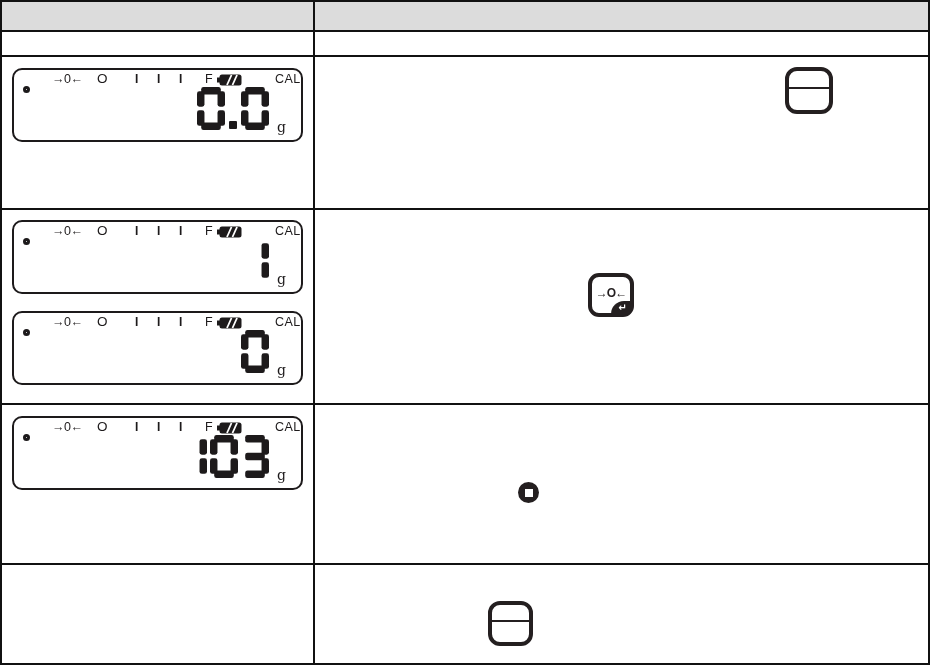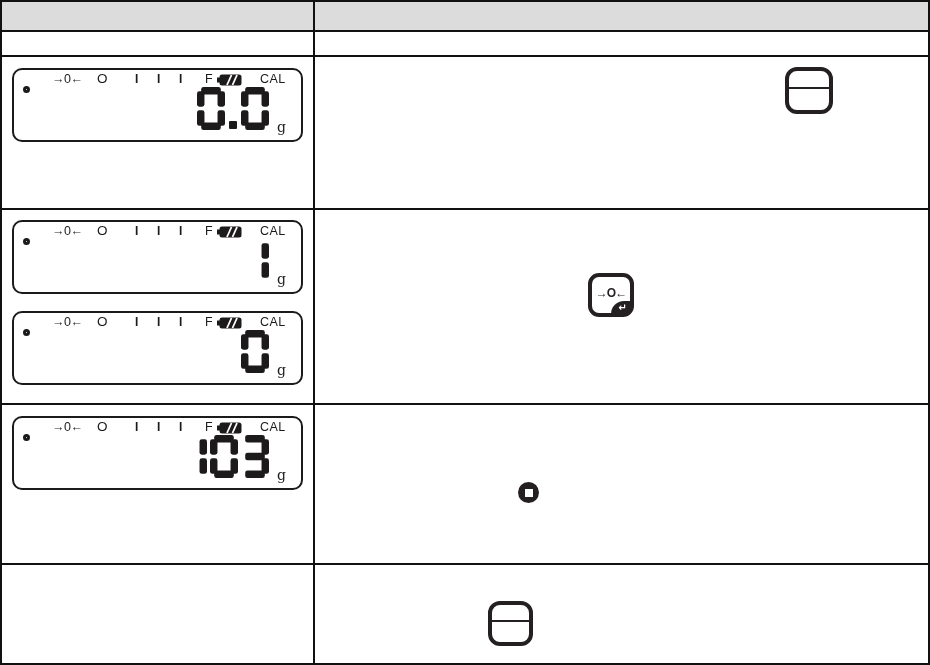--- a/index.html
+++ b/index.html
@@ -26,21 +26,21 @@
   .lcd-stab {
     position:absolute; left:9px; top:16px; width:7px; height:7px;
     border:3.2px solid #1d1a1b; border-radius:50%;
   }
   .ind { position:absolute; top:2px; color:#1d1a1b; font-size:12.5px; line-height:14px; white-space:nowrap; }
   .ind-zero  { left:38px; letter-spacing:-0.5px; }
   .ind-o     { left:83px; font-size:13.5px; }
   .ind-bar   { font-weight:bold; font-size:12px; }
   .bar1 { left:121px; } .bar2 { left:143px; } .bar3 { left:165px; }
   .ind-f     { left:191px; }
-  .ind-cal   { left:246px; letter-spacing:0.5px; }
+  .ind-cal   { left:261px; letter-spacing:0.5px; }
   .battery { position:absolute; left:203px; top:3.5px; width:25px; height:12px; }
   .seg-row {
     position:absolute; right:32px; bottom:10px;
     display:flex; align-items:flex-end; gap:3px;
   }
   .seg-digit { height:43px; width:28px; fill:#1d1a1b; display:block; }
   .seg-dot { width:8px; height:8px; background:#1d1a1b; border-radius:1px; margin:0 1px 1px 1px; }
   .lcd-unit {
     position:absolute; right:15px; bottom:6px;
     font-family:"DejaVu Serif","Liberation Serif",serif;

